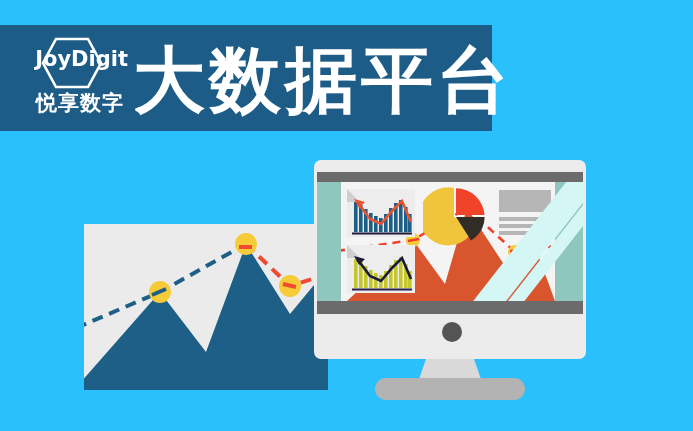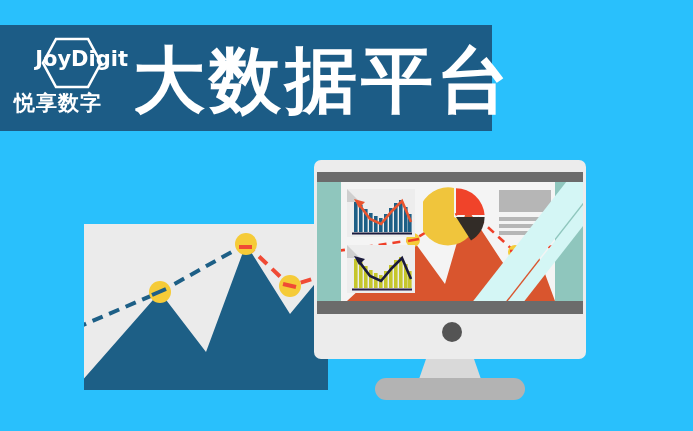--- a/index.html
+++ b/index.html
@@ -36,21 +36,21 @@
     color:#ffffff;
     font-size:21px;
     font-weight:bold;
     letter-spacing:0px;
     font-family:"DejaVu Sans",sans-serif;
     line-height:1;
   }
   #logo-cn{
     position:absolute;left:0;top:58px;
     width:110px;
-    text-align:left;
+    text-align:right;
     color:#ffffff;
     font-size:21px;
     font-weight:bold;
     letter-spacing:1px;
     line-height:1;
     font-family:"DejaVu Sans",sans-serif;
   }
   #banner-title{
     position:absolute;left:133px;top:24px;
     color:#ffffff;

